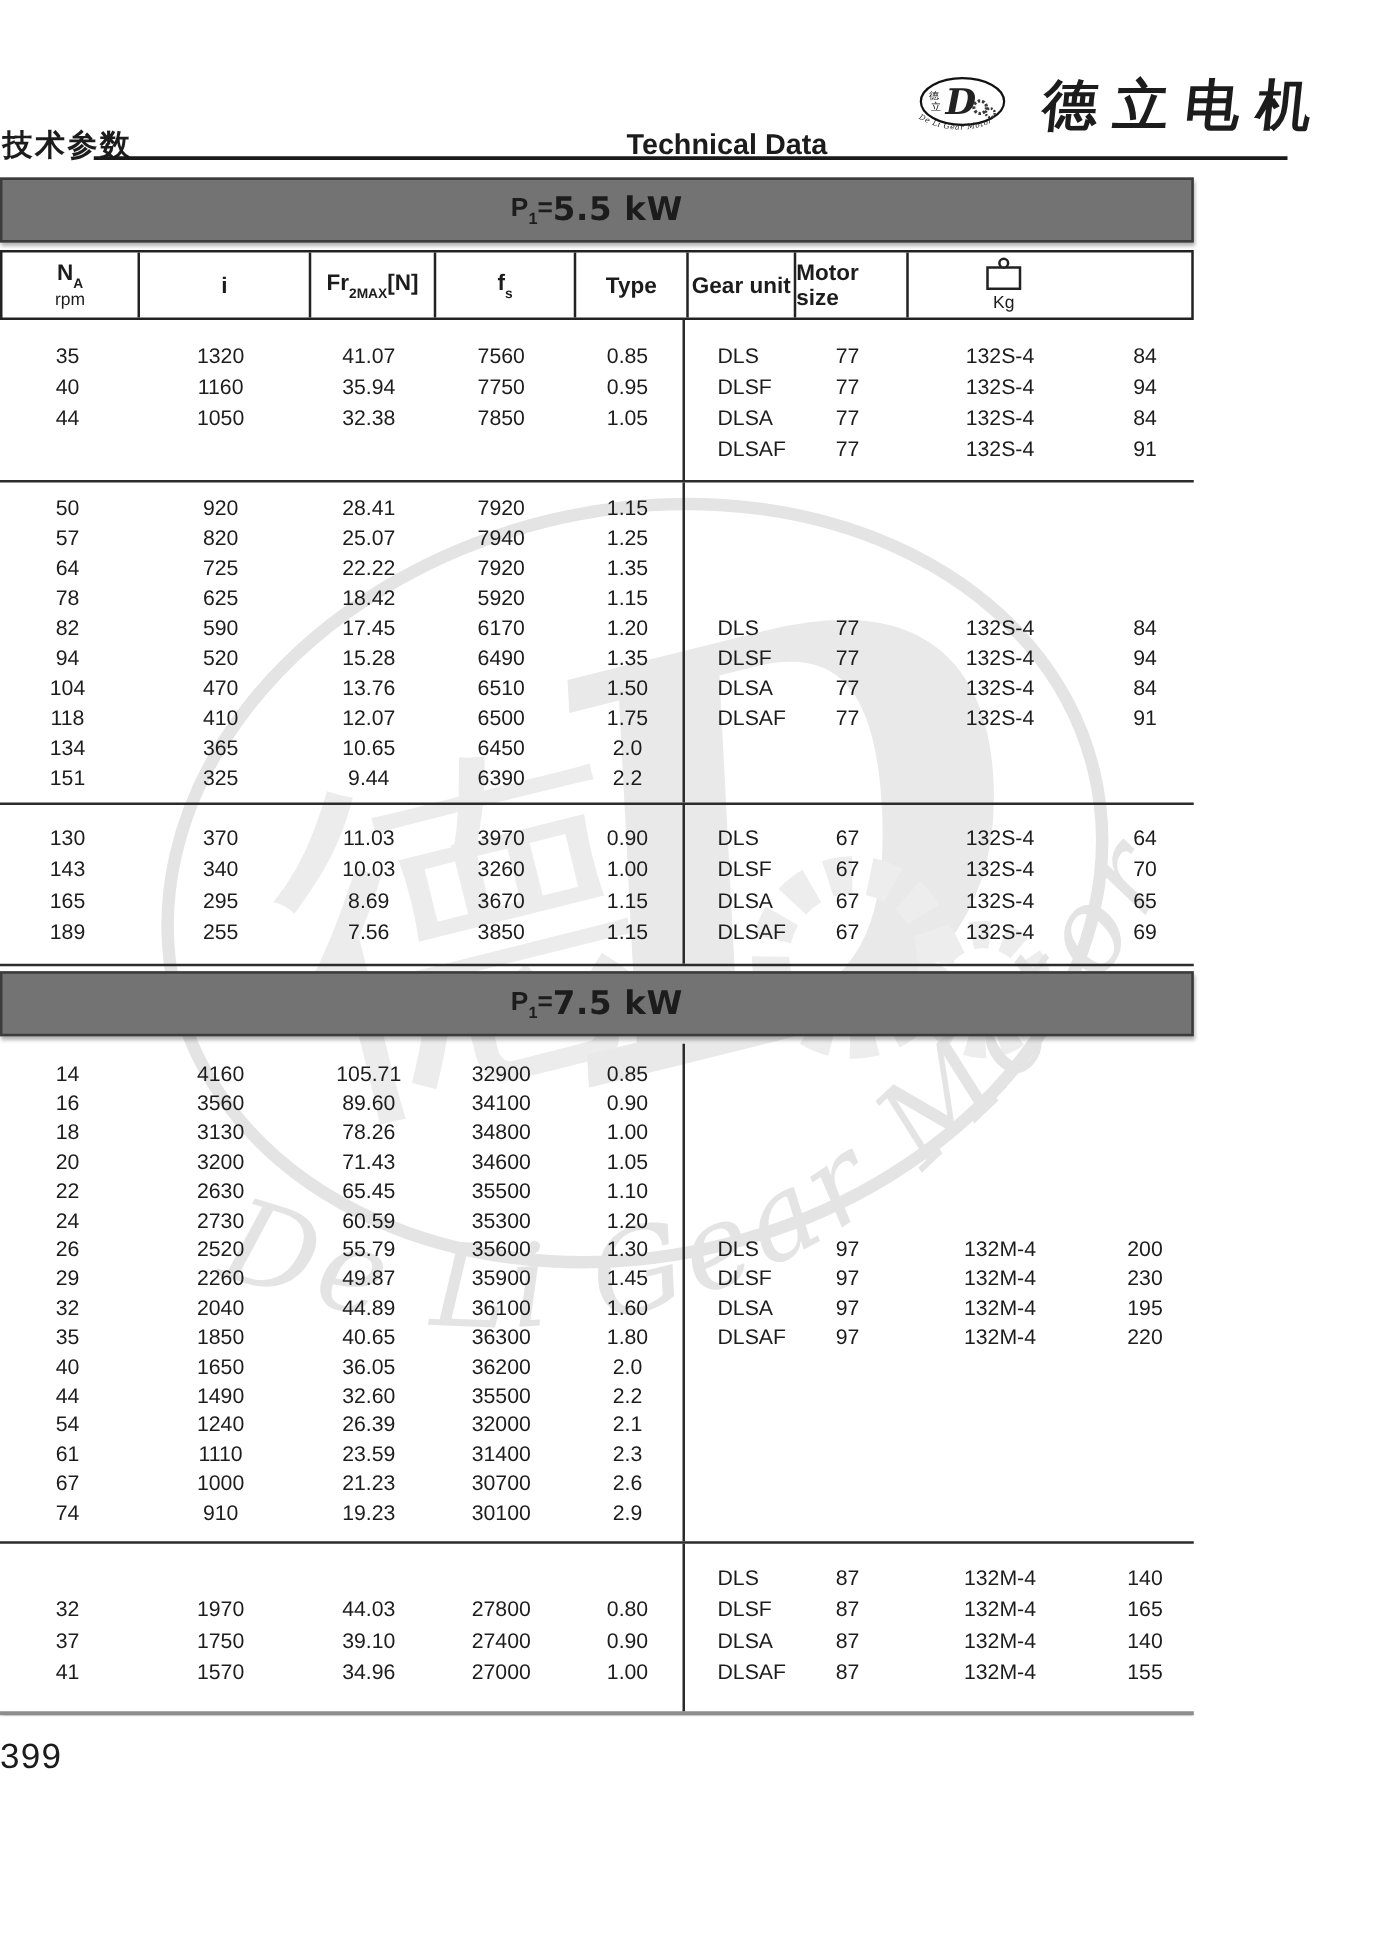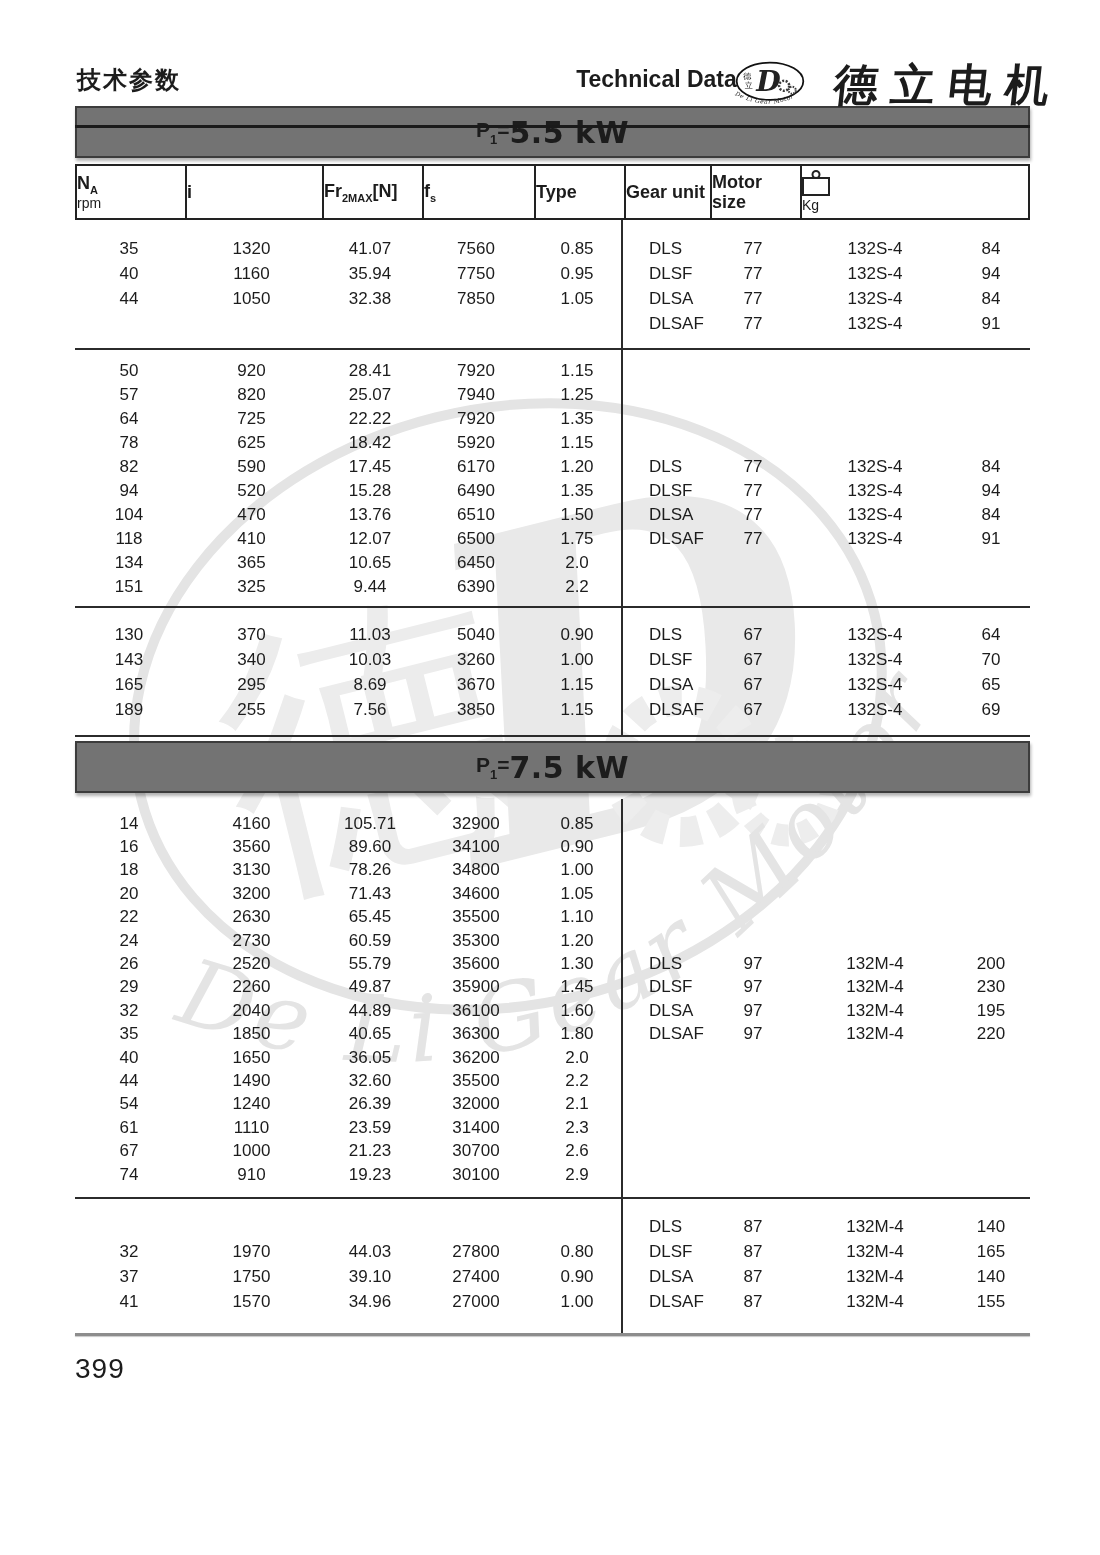--- a/index.html
+++ b/index.html
@@ -8,39 +8,39 @@
     font-family:"Liberation Sans",sans-serif;color:#1c1c1c;overflow:hidden;
   }
   
   .brand{position:absolute;top:48px;left:718px;display:flex;align-items:center;gap:10px;z-index:2;}
   .brand svg{display:block;}
   .brand-name{
     font-family:"DejaVu Serif",serif;font-weight:bold;font-size:44px;line-height:1;
     letter-spacing:13px;transform:skewX(-6deg);white-space:nowrap;
   }
   .toprule{position:absolute;top:125px;left:75px;width:955px;height:3px;background:#1a1a1a;z-index:2;}
-  .content{position:relative;margin-left:75px;width:955px;padding-top:60px;z-index:1;}
+  .content{position:relative;width:955px;padding-top:96px;z-index:1;}
   .subtitles{position:relative;height:46px;}
   .title-cn{position:absolute;left:2px;top:4px;font-size:24px;font-weight:600;letter-spacing:2px;}
   .title-en{position:absolute;left:0;right:0;top:6px;text-align:center;transform:translateX(104px);
     font-size:23px;font-weight:bold;}
   
   .power-box{
     border:2px solid #3c3c3c;box-shadow:1px 3px 3px rgba(0,0,0,.3);
     height:48px;display:flex;align-items:center;justify-content:center;background:#737373;
   }
   .power-box .p{font-size:21px;font-weight:bold;}
   .power-box .p sub{font-size:13px;position:relative;bottom:-1px;}
-  .power-box .pv{font-family:"DejaVu Sans",sans-serif;font-weight:bold;font-size:30px;letter-spacing:0.5px;}
+  .power-box .pv{font-family:"DejaVu Sans",sans-serif;font-weight:bold;font-size:26px;letter-spacing:0.5px;}
   
   .hdr{
     display:grid;grid-template-columns:108px 137px 100px 112px 90px 86px 90px 154px 78px;
     border:2px solid #222;height:52px;margin-top:6px;background:transparent;
   }
-  .hcell{border-left:2px solid #222;display:flex;flex-direction:column;align-items:flex-start;justify-content:center;line-height:1.12;}
+  .hcell{border-left:2px solid #222;display:flex;flex-direction:column;align-items:center;justify-content:center;line-height:1.12;}
   .hcell:first-child{border-left:none;}
   .hmain{font-weight:bold;font-size:18px;}
   .hmain sub{font-size:11px;position:relative;bottom:-1px;}
   .hunit{font-size:14px;}
   .weight-icon{position:relative;width:24px;height:15px;border:2px solid #222;margin-top:7px;margin-bottom:2px;background:#fff;}
   .weight-icon::before{content:"";position:absolute;top:-9px;left:50%;transform:translateX(-50%);
     width:5px;height:5px;border:2px solid #222;border-radius:50%;background:#fff;}
   
   .group{position:relative;border-bottom:2px solid #2b2b2b;}
   .group::after{content:"";position:absolute;left:546px;top:0;bottom:0;width:2px;background:#2b2b2b;}
@@ -296,21 +296,21 @@
           <div class="cell c6"></div>
           <div class="cell c7"></div>
           <div class="cell c8"></div>
         </div>
       </div>
     <div class="group g2">
         <div class="row">
           <div class="cell c0">130</div>
           <div class="cell c1">370</div>
           <div class="cell c2">11.03</div>
-          <div class="cell c3">5040</div>
+          <div class="cell c3">3970</div>
           <div class="cell c4">0.90</div>
           <div class="cell c5">DLS</div>
           <div class="cell c6">67</div>
           <div class="cell c7">132S-4</div>
           <div class="cell c8">64</div>
         </div>
         <div class="row">
           <div class="cell c0">143</div>
           <div class="cell c1">340</div>
           <div class="cell c2">10.03</div>

